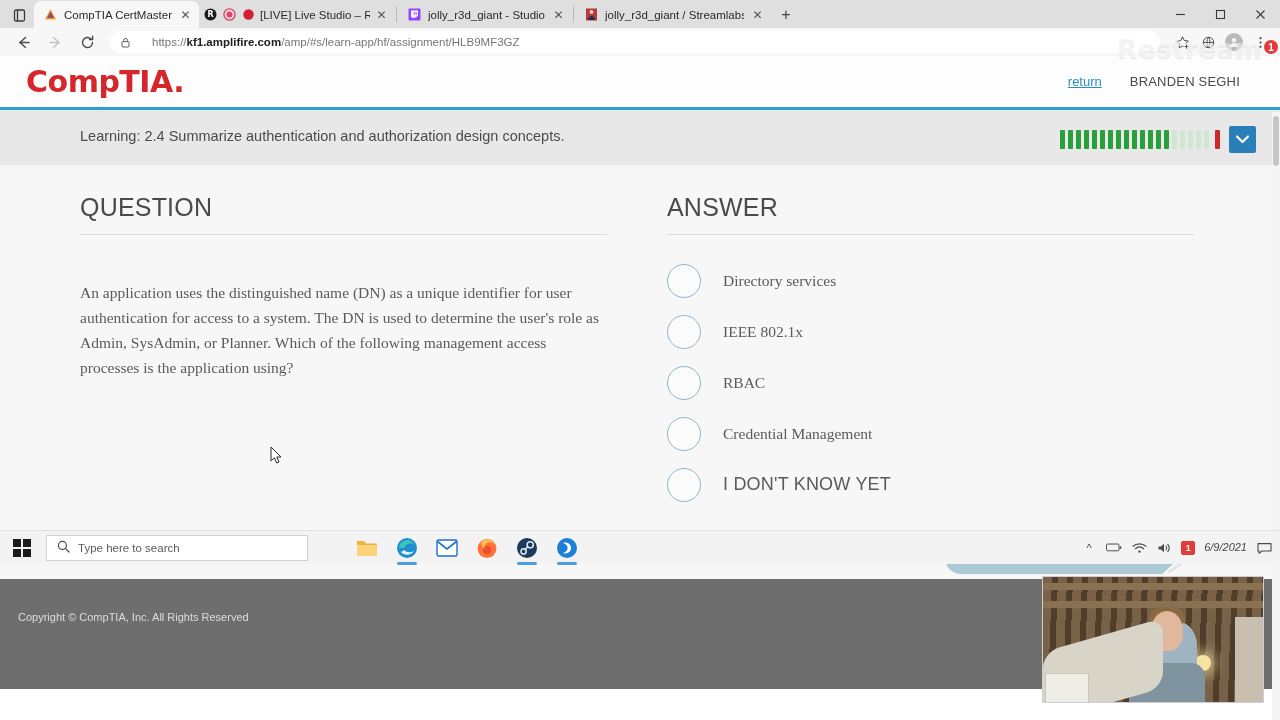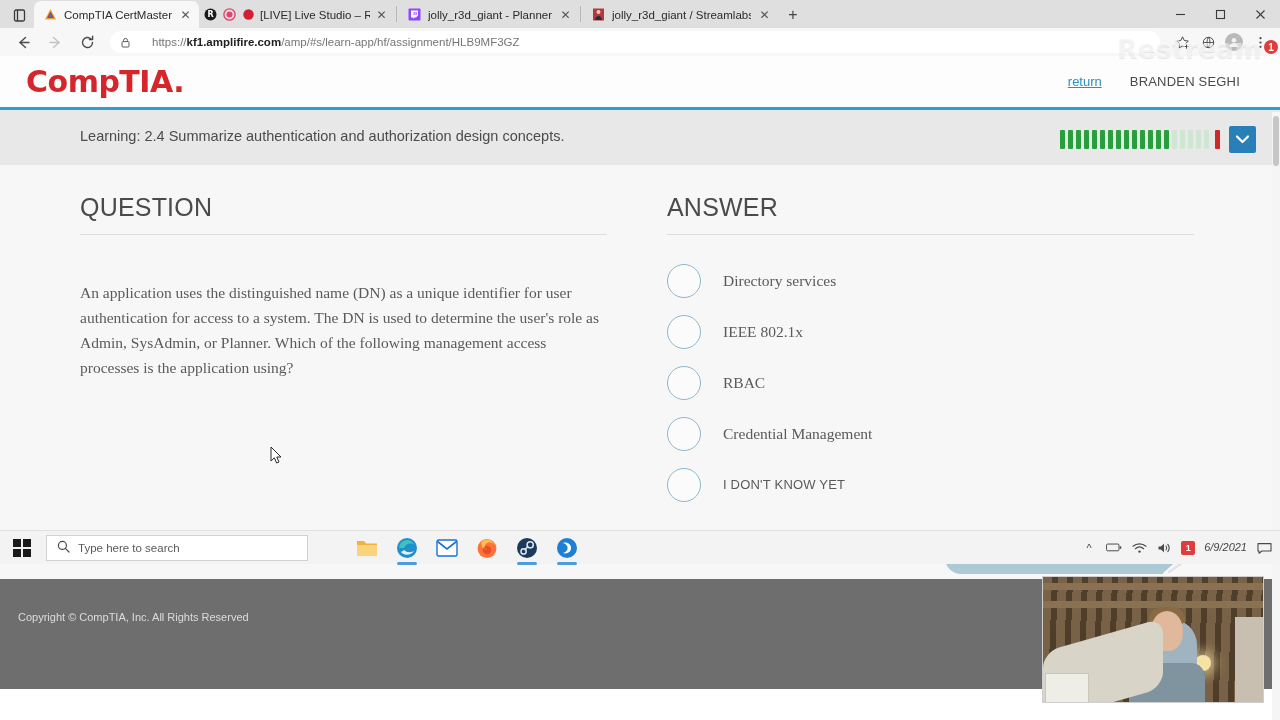--- a/index.html
+++ b/index.html
@@ -135,21 +135,21 @@
   .radio {
     width: 34px; height: 34px; border-radius: 50%;
     border: 1.6px solid #8fb8cc; background: #fbfbfb; flex: none;
   }
   .answer-label {
     font-family: "Liberation Serif", serif;
     font-size: 15.5px; color: #5a5a5a;
   }
   .answer-label.sans {
     font-family: "Liberation Sans", sans-serif;
-    font-size: 13px; color: #5a5a5a; letter-spacing: 0.2px;
+    font-size: 18px; color: #5a5a5a; letter-spacing: 0.2px;
   }
 
   .submit-wrap { margin-top: 38px; display: flex; justify-content: flex-end; padding-right: 14px; }
   .submit-btn { position: relative; display: flex; align-items: center; height: 32px; }
   .submit-body {
     width: 218px; height: 32px; background: #adc9d6;
     border-radius: 16px 0 0 16px;
     display: flex; align-items: center; justify-content: center;
     font-size: 13.5px; color: #59707c;
   }
@@ -334,21 +334,21 @@
 
       <div class="tab inactive">
         <span class="favicon">
           <svg width="13" height="13" viewBox="0 0 13 13">
               <rect x="0.5" y="0.5" width="12" height="12" rx="1" fill="#9146ff"></rect>
               <path d="M3 2.5h7v5l-2 2H6.2L5 10.7V9.5H3z" fill="#fff"></path>
               <rect x="5.6" y="4" width="1" height="3" fill="#9146ff"></rect>
               <rect x="7.6" y="4" width="1" height="3" fill="#9146ff"></rect>
             </svg>
         </span>
-        <span class="tab-title">jolly_r3d_giant - Planner</span>
+        <span class="tab-title">jolly_r3d_giant - Studio</span>
         <span class="tab-close">✕</span>
       </div>
 
       <div class="tab-sep"></div>
 
       <div class="tab inactive">
         <span class="favicon">
           <svg width="13" height="13" viewBox="0 0 13 13">
               <rect x="1" y="0.5" width="11" height="12" fill="#b33a3a"></rect>
               <circle cx="6.5" cy="4" r="2" fill="#f0c9c9"></circle>

